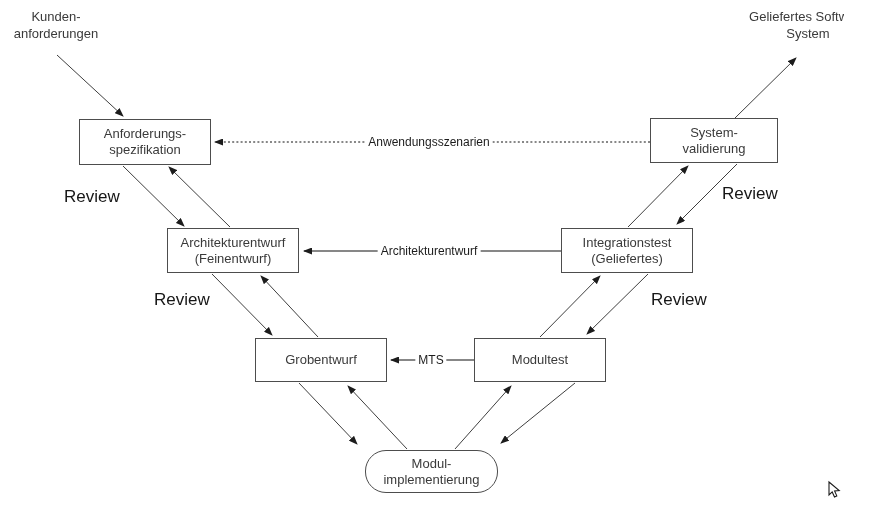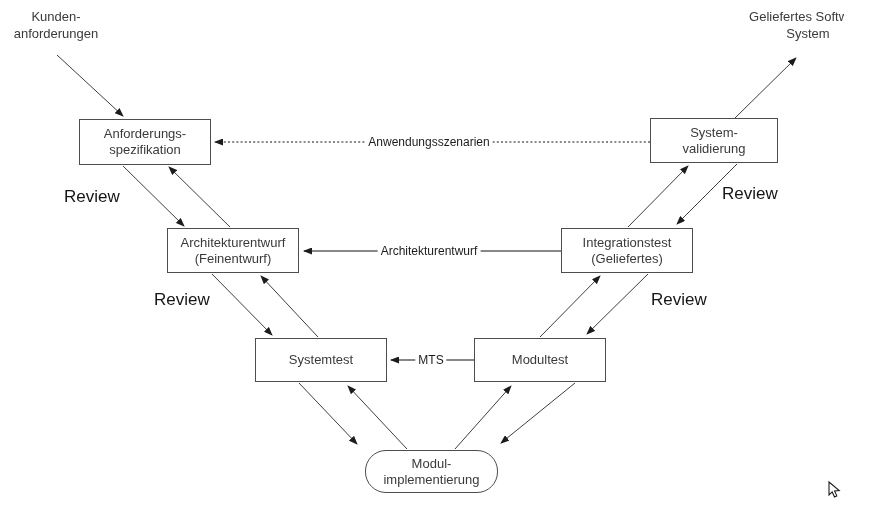--- a/index.html
+++ b/index.html
@@ -78,21 +78,21 @@
   </div>
   <div class="node" style="left:167px;top:228px;width:132px;height:45px;">
     <span>Architekturentwurf
 (Feinentwurf)</span>
   </div>
   <div class="node" style="left:561px;top:228px;width:132px;height:45px;">
     <span>Integrationstest
 (Geliefertes)</span>
   </div>
   <div class="node" style="left:255px;top:338px;width:132px;height:44px;">
-    <span>Systemtest</span>
+    <span>Grobentwurf</span>
   </div>
   <div class="node" style="left:474px;top:338px;width:132px;height:44px;">
     <span>Modultest</span>
   </div>
   <div class="node" style="left:365px;top:450px;width:133px;height:43px;border-radius:21px;">
     <span>Modul-
 implementierung</span>
   </div>
 
   <div class="review" style="left:64px;top:189px;">Review</div>

